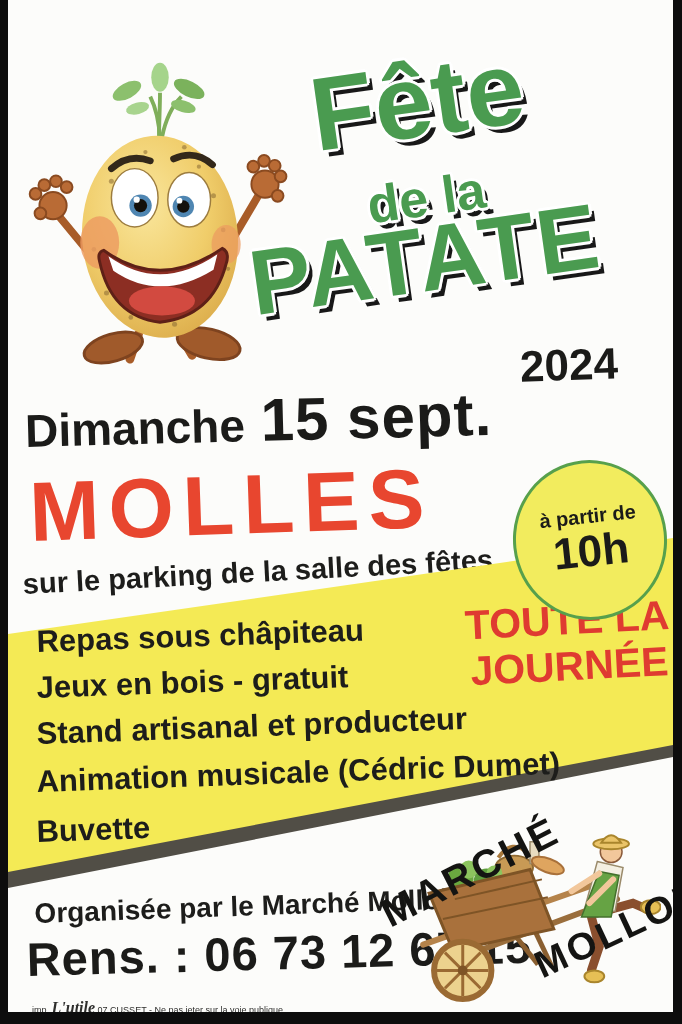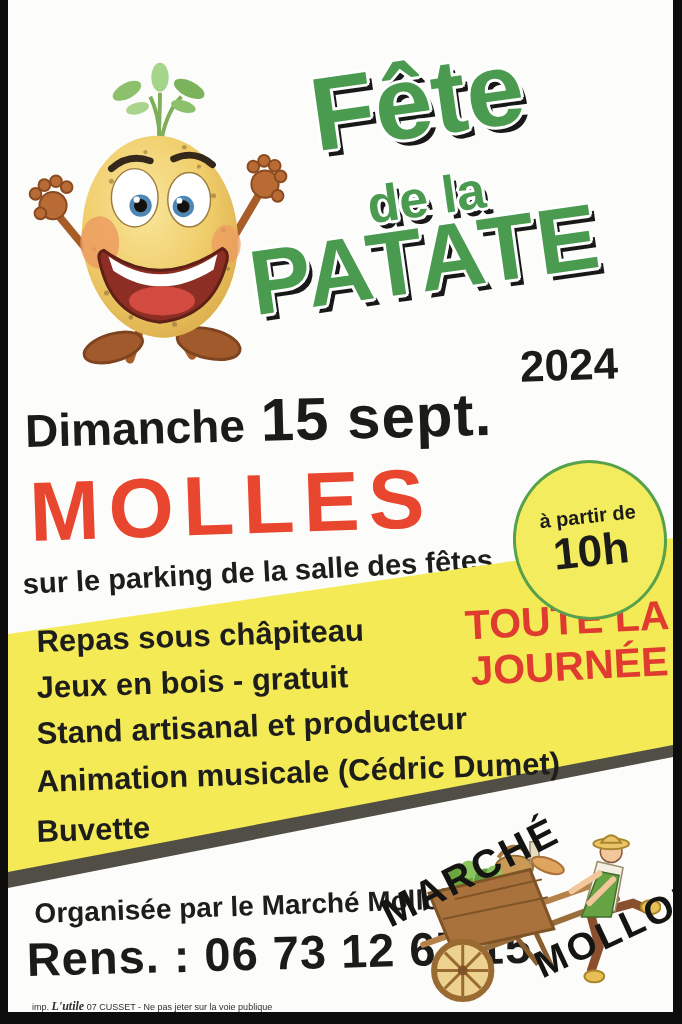--- a/index.html
+++ b/index.html
@@ -49,21 +49,21 @@
 
   .all-day{left:448px;top:604px;width:220px;text-align:center;color:#df3b31;font-size:41px;
            font-weight:800;line-height:1.12;transform:rotate(-3deg);transform-origin:left top;z-index:3;}
 
   
   .organizer{left:26px;top:898px;font-size:28px;font-weight:600;color:#1d1d1b;
              transform:rotate(-2deg);transform-origin:left top;}
   .contact{left:18px;top:932px;font-size:47px;font-weight:800;color:#1b1b19;letter-spacing:1px;
            transform:rotate(-1.5deg);transform-origin:left top;white-space:nowrap;}
   .imprint{left:24px;top:999px;font-size:9px;color:#2e2e2c;white-space:nowrap;}
-  .imprint .script{font-family:"Liberation Serif","DejaVu Serif",serif;font-style:italic;font-weight:700;font-size:12px;}
+  .imprint .script{font-family:"Liberation Serif","DejaVu Serif",serif;font-style:italic;font-weight:700;font-size:16px;}
 
   .logo-marche{left:366px;top:896px;font-size:40px;font-weight:700;letter-spacing:3px;color:#141412;
                transform:rotate(-27deg);transform-origin:left top;z-index:4;white-space:nowrap;}
   .logo-mollois{left:520px;top:948px;font-size:38px;font-weight:700;letter-spacing:3px;color:#141412;
                transform:rotate(-25deg);transform-origin:left top;z-index:4;white-space:nowrap;}
 
   .mascot{left:6px;top:50px;width:292px;height:316px;z-index:5;}
   .logo-art{left:395px;top:820px;width:258px;height:188px;z-index:3;}
 </style>
 </head>

